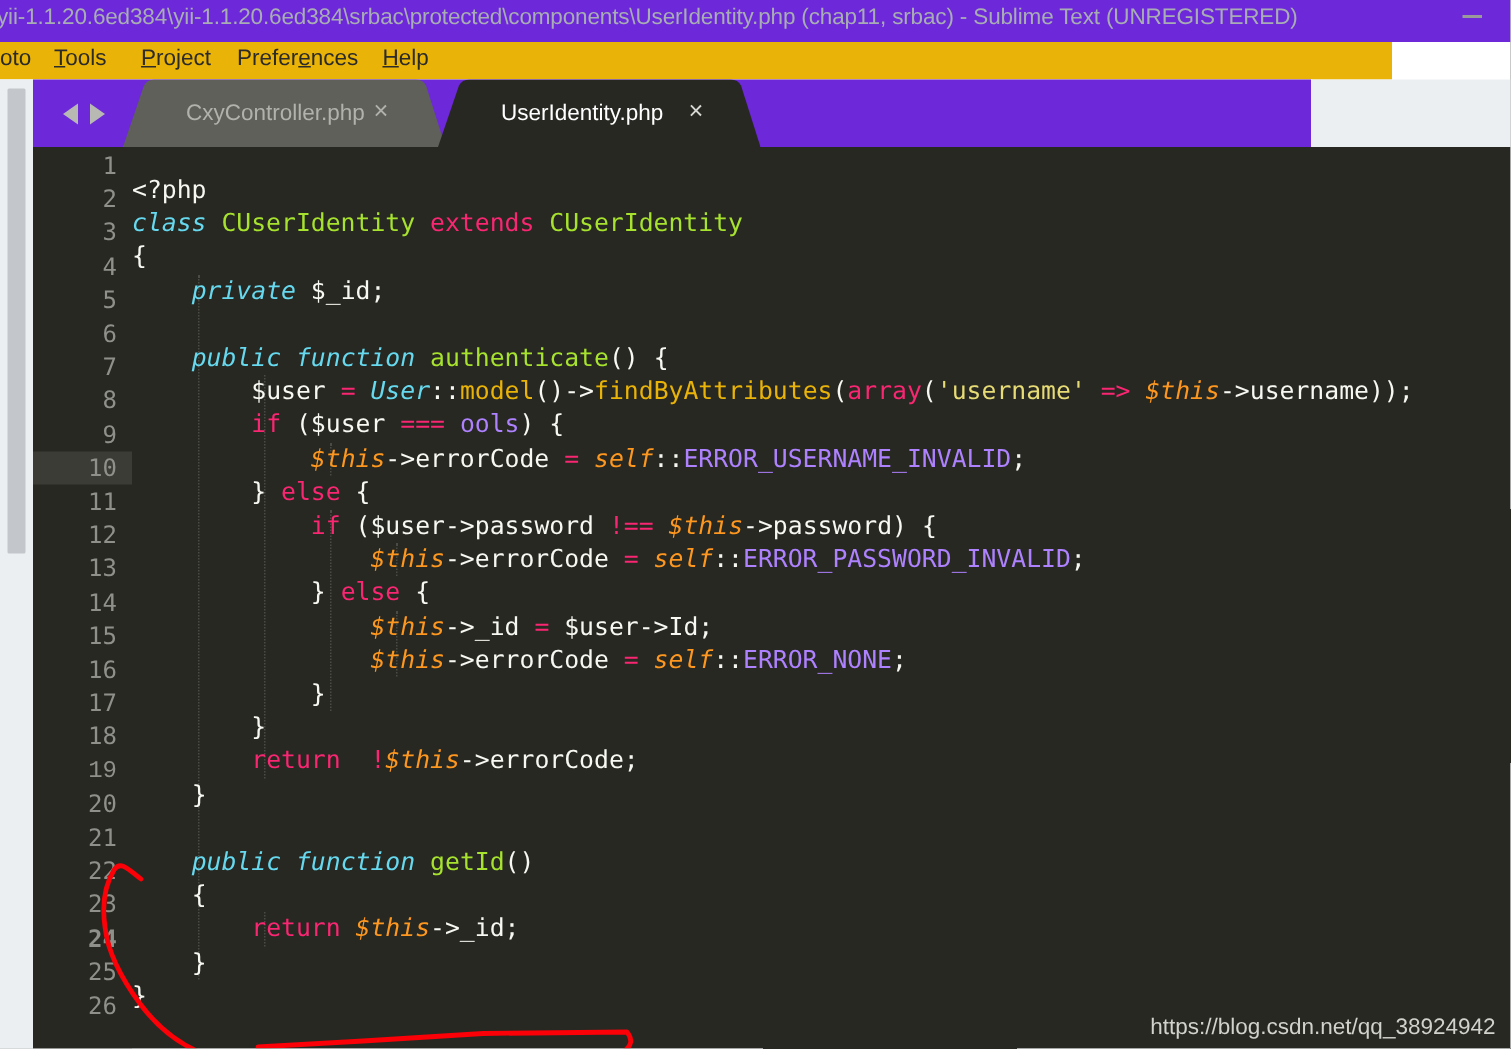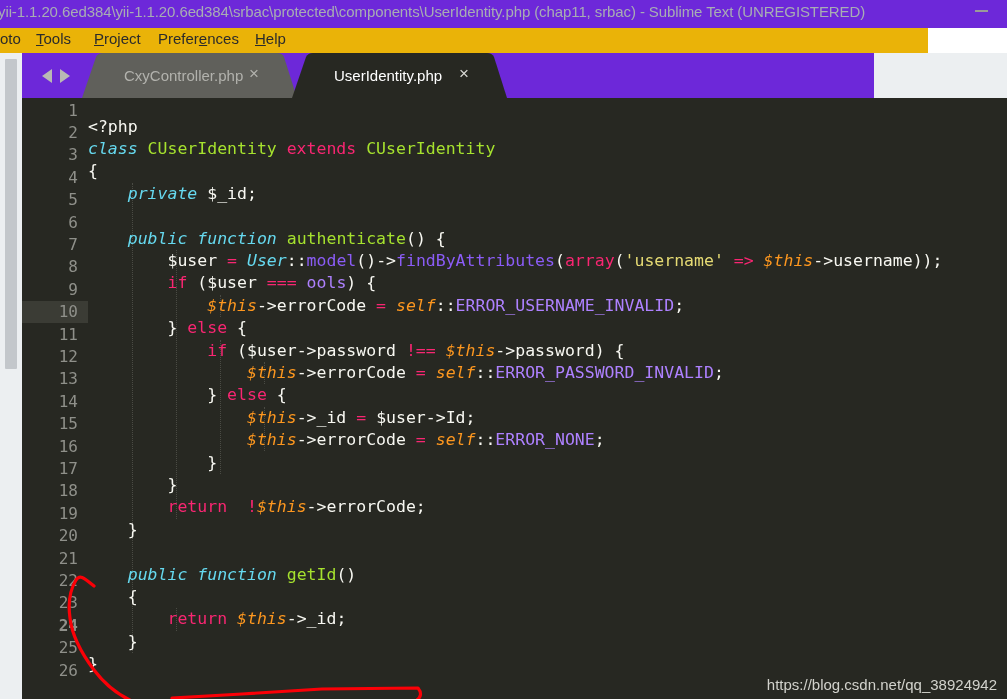--- a/index.html
+++ b/index.html
@@ -125,21 +125,21 @@
   }
   .indent-guide{
     position:absolute;width:1px;
     border-left:1px dotted #4a4b44;
   }
 
   
   .t-kw{color:#f92672;}
   .t-storage{color:#66d9ef;font-style:italic;}
   .t-entity{color:#a6e22e;}
-  .t-fn{color:#8b5cf6;}
+  .t-fn{color:#eab308;}
   .t-var{color:#f8f8f2;}
   .t-this{color:#fd971f;font-style:italic;}
   .t-const{color:#ae81ff;}
   .t-str{color:#e6db74;}
   .t-op{color:#f92672;}
   .t-plain{color:#f8f8f2;}
   .t-punct{color:#f8f8f2;}
   .t-class{color:#66d9ef;font-style:italic;}
 
   
@@ -219,21 +219,21 @@
             <div class="curline-hl" style="top: 203.1px;"></div>
             <div class="gutter-line" style="top: 203.1px;">10</div>
             <div class="gutter-line" style="top: 225.5px;">11</div>
             <div class="gutter-line" style="top: 247.9px;">12</div>
             <div class="gutter-line" style="top: 270.3px;">13</div>
             <div class="gutter-line" style="top: 292.7px;">14</div>
             <div class="gutter-line" style="top: 315.1px;">15</div>
             <div class="gutter-line" style="top: 337.5px;">16</div>
             <div class="gutter-line" style="top: 359.9px;">17</div>
             <div class="gutter-line" style="top: 382.3px;">18</div>
-            <div class="gutter-line" style="top: 404.7px;">19</div>
+            <div class="gutter-line" style="top: 404.7px; font-family: Liberation Mono, monospace;">19</div>
             <div class="gutter-line" style="top: 427.1px;">20</div>
             <div class="gutter-line" style="top: 449.5px;">21</div>
             <div class="gutter-line" style="top: 471.9px; padding-left: 17px;">22</div>
             <div class="gutter-line" style="top: 494.3px;">23</div>
             <div class="gutter-line" style="top: 516.7px; font-weight: bold;">24</div>
             <div class="gutter-line" style="top: 539.1px;">25</div>
             <div class="gutter-line" style="top: 561.5px;">26</div>
           </div>
       </div>
       <div class="code-lines">

